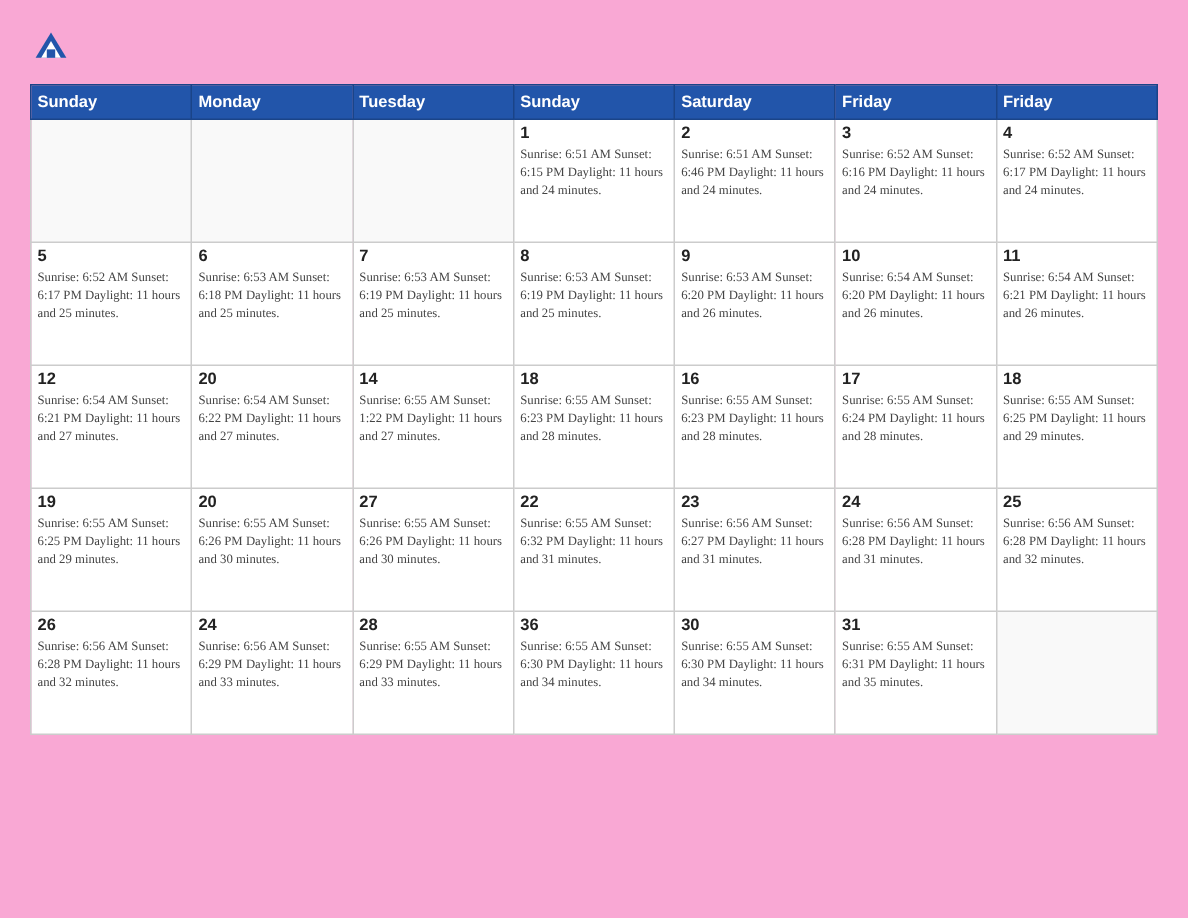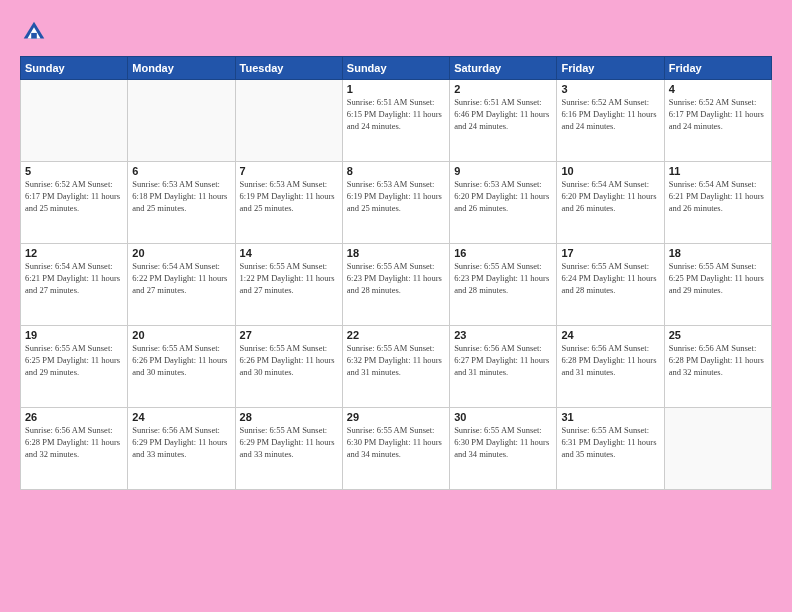--- a/index.html
+++ b/index.html
@@ -336,21 +336,21 @@
 and 33 minutes.</div>
           </td>
           <td>
             <span class="day-num">28</span>
             <div class="day-info">Sunrise: 6:55 AM
 Sunset: 6:29 PM
 Daylight: 11 hours
 and 33 minutes.</div>
           </td>
           <td>
-            <span class="day-num">29</span>
+            <span class="day-num">36</span>
             <div class="day-info">Sunrise: 6:55 AM
 Sunset: 6:30 PM
 Daylight: 11 hours
 and 34 minutes.</div>
           </td>
           <td>
             <span class="day-num">30</span>
             <div class="day-info">Sunrise: 6:55 AM
 Sunset: 6:30 PM
 Daylight: 11 hours

